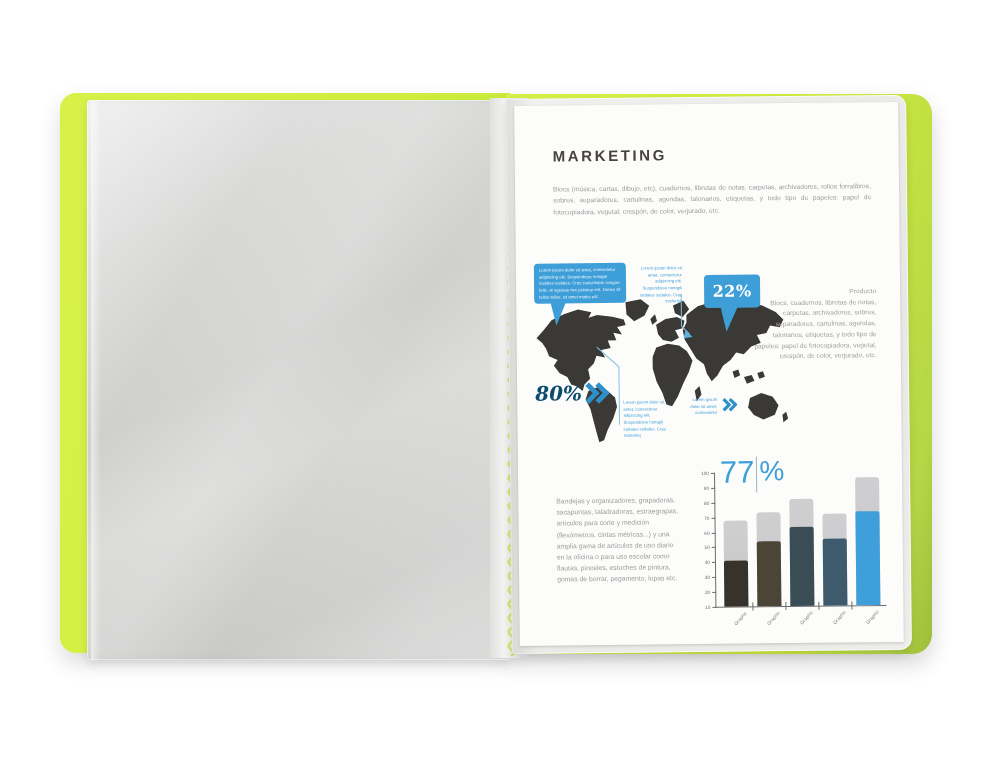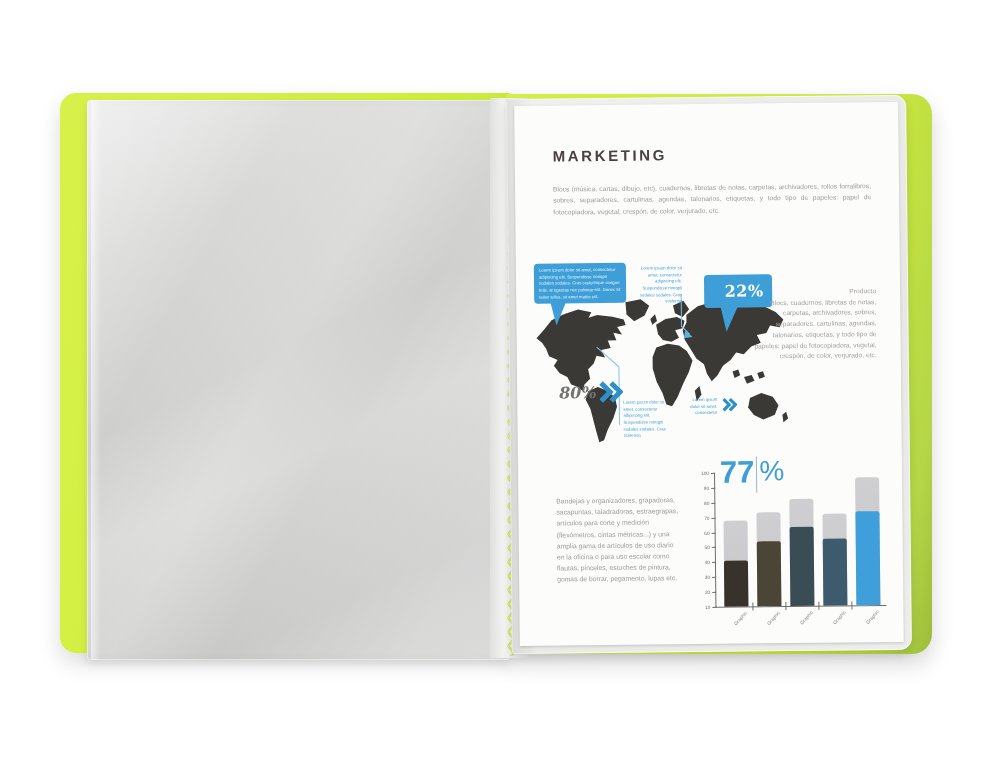--- a/index.html
+++ b/index.html
@@ -52,41 +52,41 @@
 
   .bubble-lg{position:absolute;left:8px;top:8px;width:92px;height:40px;background:#3e9fd8;
     border-radius:4px;padding:4px 5px;box-sizing:border-box;}
   .bubble-lg span{display:block;font-size:4.3px;line-height:1.55;color:#eaf5fc;}
   .note{font-size:4.3px;line-height:1.55;color:#3e9fd8;}
   .note-center{position:absolute;left:112px;top:11px;width:44px;text-align:right;}
   .note-south{position:absolute;left:96px;top:145px;width:44px;text-align:left;}
   .note-aus{position:absolute;left:160px;top:143px;width:30px;text-align:right;}
 
   .bubble-22{position:absolute;left:178px;top:21px;width:56px;height:33px;background:#3e9fd8;
-    border-radius:4px;display:flex;align-items:center;justify-content:center;padding-left:12px;}
+    border-radius:4px;display:flex;align-items:center;justify-content:center;}
   .bubble-22 b{font-family:"DejaVu Serif",serif;font-size:16px;font-weight:700;color:#ffffff;letter-spacing:.5px;}
 
   .stat80{position:absolute;left:8px;top:126px;display:flex;align-items:center;}
-  .stat80 i{font-family:"DejaVu Serif",serif;font-style:italic;font-weight:700;font-size:16px;color:#737373;margin-left:24px;}
+  .stat80 i{font-family:"DejaVu Serif",serif;font-style:italic;font-weight:700;font-size:20px;color:#0c4a6e;}
   .chev{display:inline-flex;margin-left:3px;}
   .chev svg{display:block;}
   .chev-aus{position:absolute;left:192px;top:144px;}
 
   .producto{position:absolute;left:224px;top:34px;width:126px;text-align:right;
     font-size:6.7px;line-height:1.6;color:#a5a2a0;}
   .producto b{display:block;font-weight:400;color:#a5a2a0;}
 
   .bottom-section{position:absolute;left:0;top:350px;width:384px;height:186px;}
   .bottom-text{position:absolute;left:38px;top:40px;width:124px;margin:0;font-size:6.8px;
     line-height:1.65;color:#9c9c9c;}
 
   
   .chart{position:absolute;left:178px;top:5px;width:198px;height:178px;}
   .chart-title{position:absolute;left:24px;top:-2px;display:flex;align-items:flex-start;color:#3e9fd8;}
-  .chart-title .num{font-size:31px;font-weight:700;line-height:1;text-align:right;}
+  .chart-title .num{font-size:31px;font-weight:400;line-height:1;text-align:right;}
   .chart-title .bar-div{width:1px;height:36px;background:#9fb6bf;margin:0 2px;}
   .chart-title .sym{font-size:28px;font-weight:300;line-height:1.05;}
   .plot{position:absolute;left:18px;top:14px;width:170px;height:134px;
     border-left:1px solid #6d6d6d;border-bottom:1px solid #6d6d6d;}
   .ytick{position:absolute;left:0;width:0;height:0;}
   .ytick i{position:absolute;left:-4px;bottom:-1px;width:4px;height:1px;background:#6d6d6d;}
   .ytick b{position:absolute;left:-16px;bottom:-3px;width:10px;text-align:right;
     font-weight:400;font-size:4.8px;color:#6f6f6f;}
   .slot{position:absolute;bottom:0;width:28px;height:100%;}
   .bar{position:absolute;bottom:0;left:2px;width:24px;}

